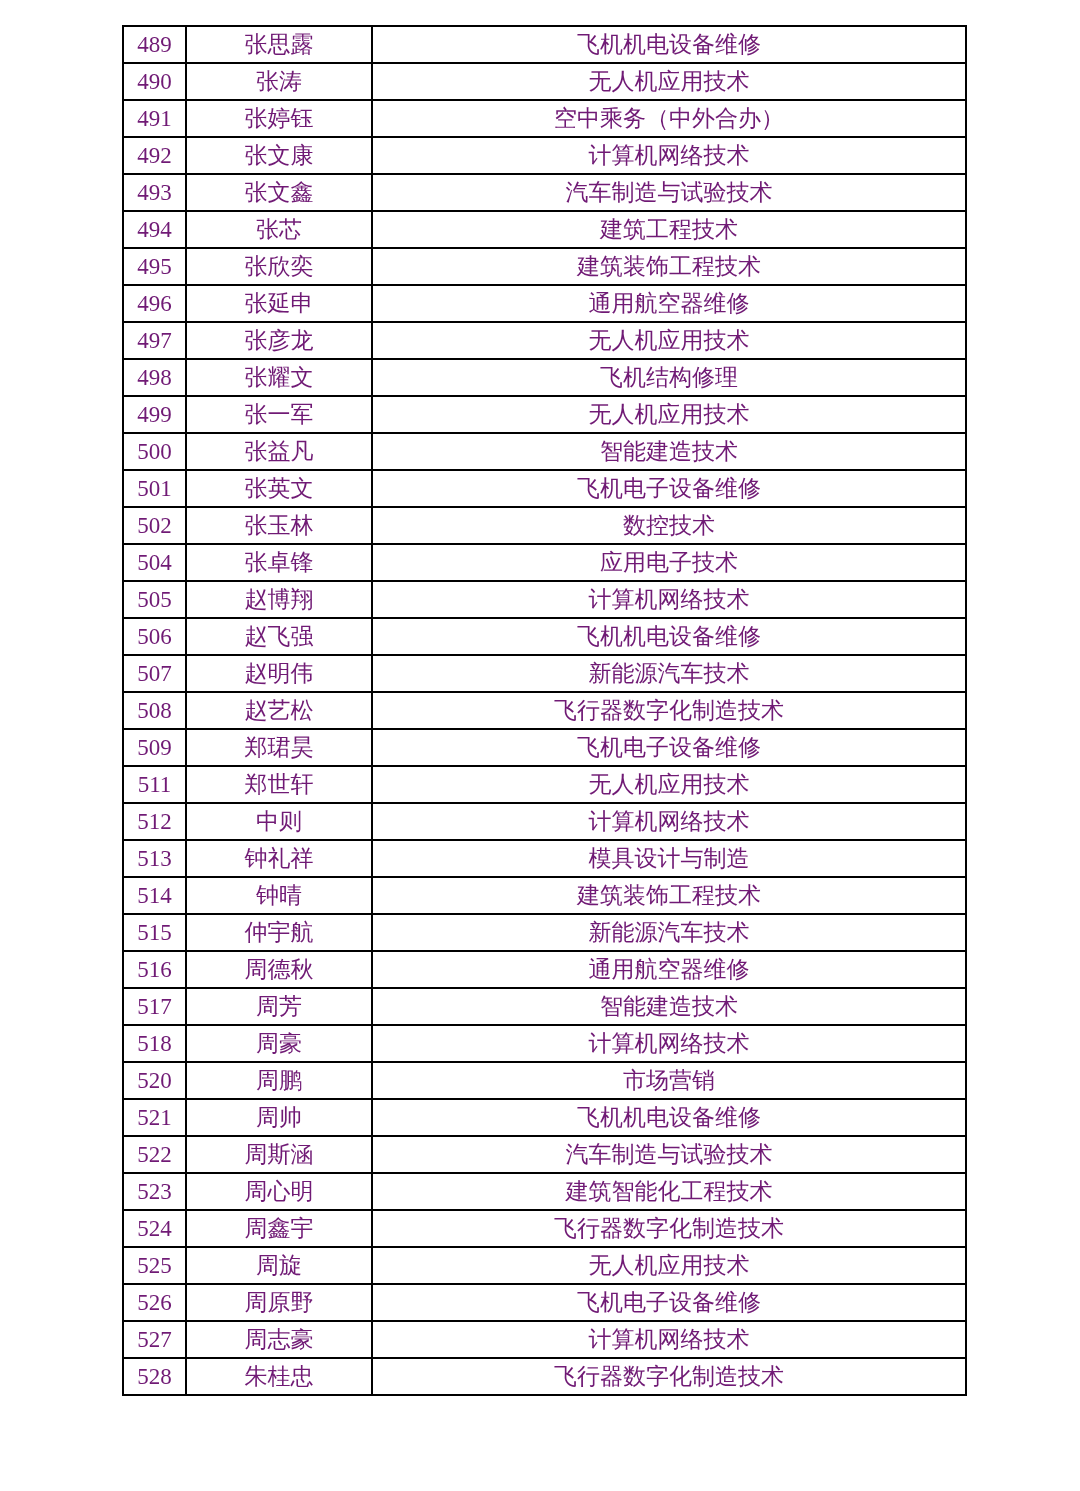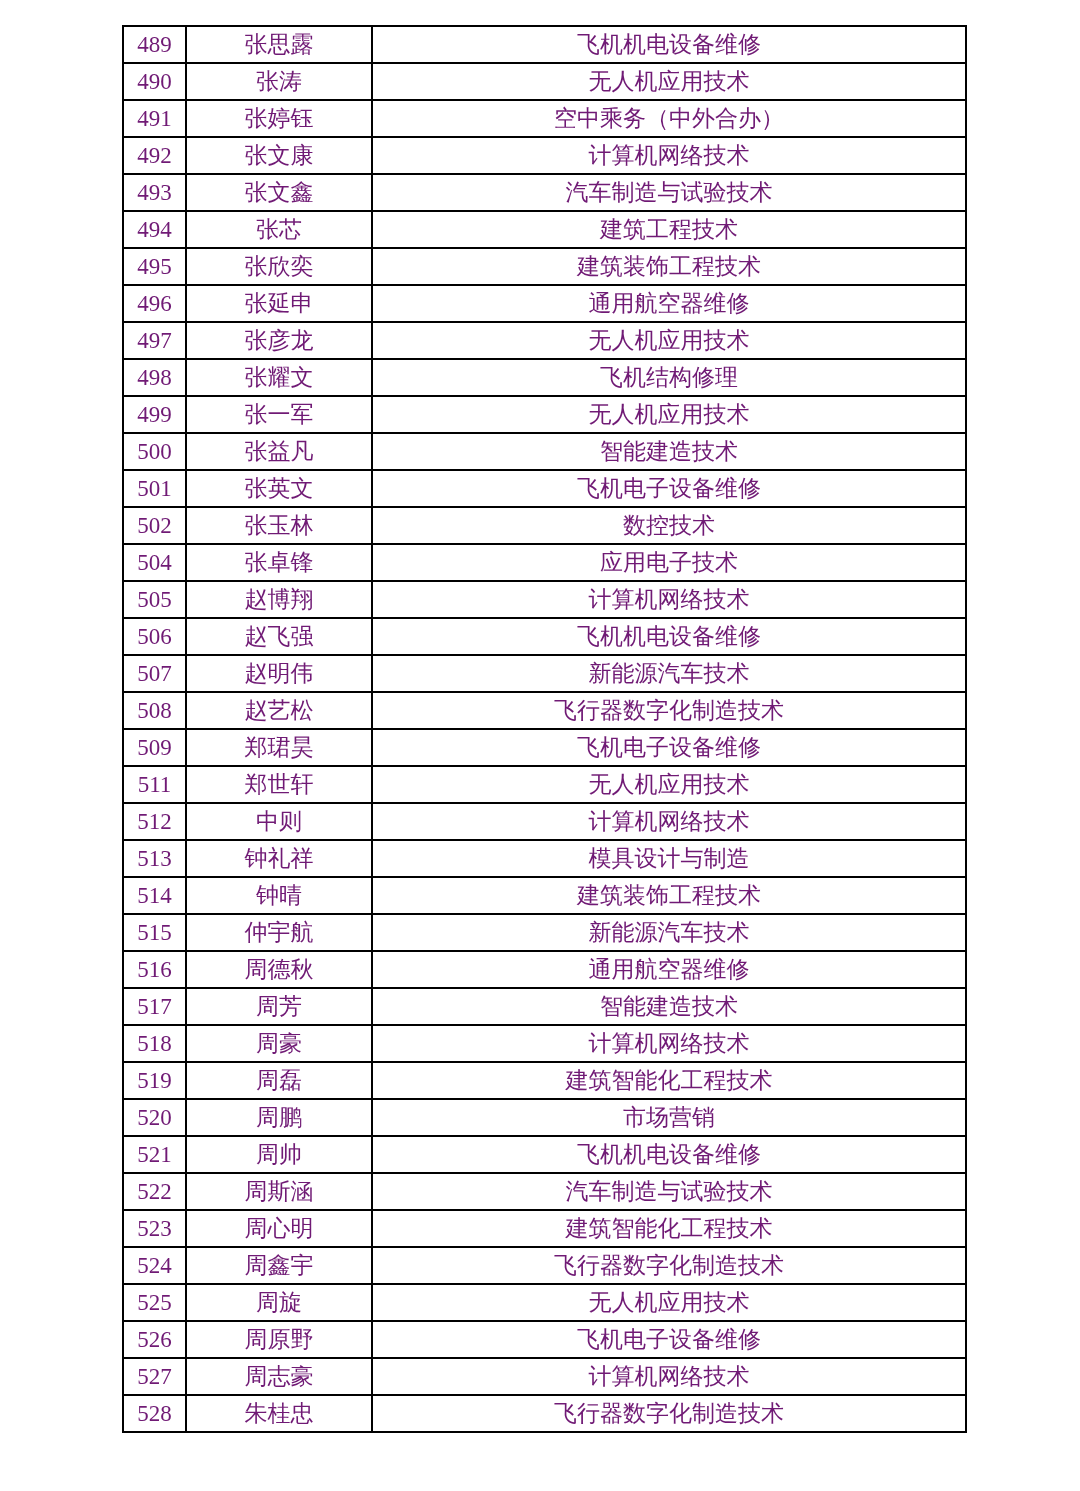--- a/index.html
+++ b/index.html
@@ -179,25 +179,20 @@
           <td class="col-no">517</td>
           <td class="col-name">周芳</td>
           <td class="col-major">智能建造技术</td>
         </tr>
         <tr>
           <td class="col-no">518</td>
           <td class="col-name">周豪</td>
           <td class="col-major">计算机网络技术</td>
         </tr>
         <tr>
-          <td class="col-no">519</td>
-          <td class="col-name">周磊</td>
-          <td class="col-major">建筑智能化工程技术</td>
-        </tr>
-        <tr>
           <td class="col-no">520</td>
           <td class="col-name">周鹏</td>
           <td class="col-major">市场营销</td>
         </tr>
         <tr>
           <td class="col-no">521</td>
           <td class="col-name">周帅</td>
           <td class="col-major">飞机机电设备维修</td>
         </tr>
         <tr>

